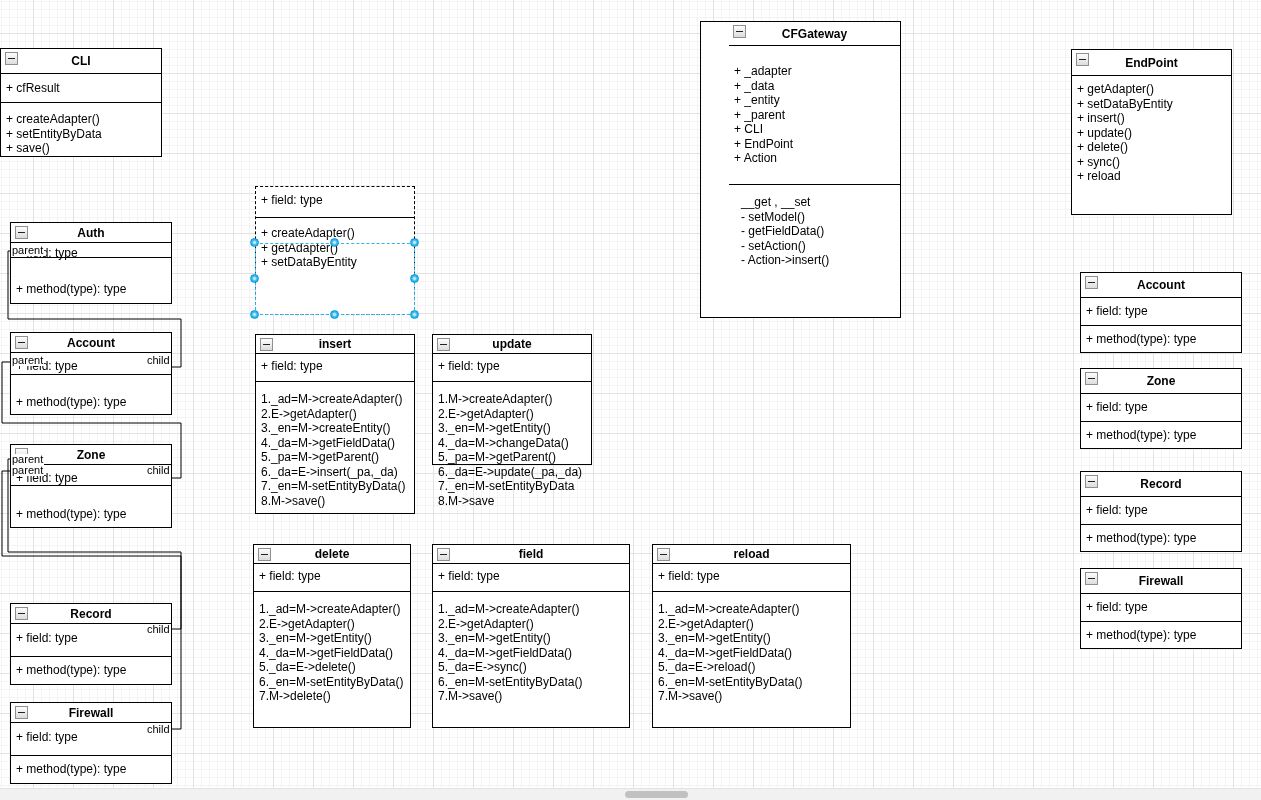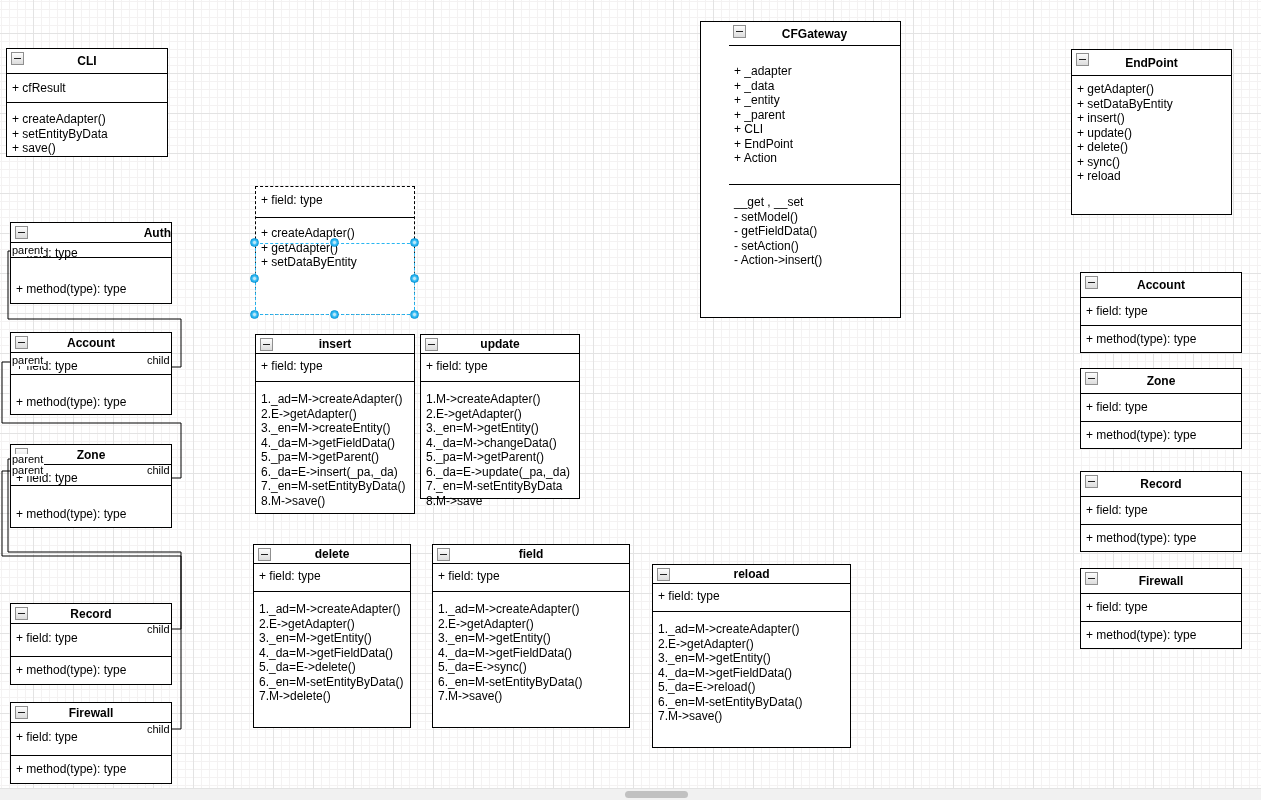--- a/index.html
+++ b/index.html
@@ -44,36 +44,36 @@
 <div id="canvas">
   <svg id="edges" xmlns="http://www.w3.org/2000/svg">
       <polyline points="172,367 181,367 181,319 8,319 8,251 11,251"></polyline>
       <polyline points="172,478 181,478 181,423 2,423 2,362 11,362"></polyline>
       <polyline points="172,629 181,629 181,552 8,552 8,459 11,459"></polyline>
       <polyline points="172,729 181,729 181,556 2,556 2,471 11,471"></polyline>
     </svg>
   <div class="hscroll">
     <div class="hthumb" style="left: 625px; width: 63px;"></div>
   </div>
-<div class="uml-box" style="left: 6px; top: 48px; width: 162px; height: 109px;">
+<div class="uml-box" style="left: 0; top: 48px; width: 162px; height: 109px;">
       <div class="uml-title" style="height: 25px;">
         <span class="collapse-icon"></span>
         <span class="title-text">CLI</span>
       </div>
       <div class="uml-comp" style="height: 29px; padding-top: 7px;">
         <div class="uml-line">+ cfResult</div>
       </div>
       <div class="uml-comp last" style="padding-top: 9px;">
         <div class="uml-line">+ createAdapter()</div>
         <div class="uml-line">+ setEntityByData</div>
         <div class="uml-line">+ save()</div>
       </div>
     </div>
     <div class="uml-box" style="left: 10px; top: 222px; width: 162px; height: 82px;">
-      <div class="uml-title" style="height: 20px; justify-content: flex-end;">
+      <div class="uml-title" style="height: 20px;">
         <span class="collapse-icon"></span>
         <span class="title-text">Auth</span>
       </div>
       <div class="uml-comp" style="height: 12px;">
         <div class="uml-line" style="margin-top: 3px;">+ field: type</div>
       </div>
       <div class="uml-comp last" style="padding-top: 24px;">
         <div class="uml-line">+ method(type): type</div>
       </div>
     </div>
@@ -147,21 +147,21 @@
         <div class="uml-line">1._ad=M-&gt;createAdapter()</div>
         <div class="uml-line">2.E-&gt;getAdapter()</div>
         <div class="uml-line">3._en=M-&gt;createEntity()</div>
         <div class="uml-line">4._da=M-&gt;getFieldData()</div>
         <div class="uml-line">5._pa=M-&gt;getParent()</div>
         <div class="uml-line">6._da=E-&gt;insert(_pa,_da)</div>
         <div class="uml-line">7._en=M-setEntityByData()</div>
         <div class="uml-line">8.M-&gt;save()</div>
       </div>
     </div>
-    <div class="uml-box" style="left: 420px; top: 334px; width: 160px; height: 165px;">
+    <div class="uml-box" style="left: 432px; top: 334px; width: 160px; height: 131px;">
       <div class="uml-title" style="height: 19px;">
         <span class="collapse-icon"></span>
         <span class="title-text">update</span>
       </div>
       <div class="uml-comp" style="height: 28px; padding-top: 5px;">
         <div class="uml-line">+ field: type</div>
       </div>
       <div class="uml-comp last" style="padding-top: 10px;">
         <div class="uml-line">1.M-&gt;createAdapter()</div>
         <div class="uml-line">2.E-&gt;getAdapter()</div>
@@ -202,21 +202,21 @@
       <div class="uml-comp last" style="padding-top: 10px;">
         <div class="uml-line">1._ad=M-&gt;createAdapter()</div>
         <div class="uml-line">2.E-&gt;getAdapter()</div>
         <div class="uml-line">3._en=M-&gt;getEntity()</div>
         <div class="uml-line">4._da=M-&gt;getFieldData()</div>
         <div class="uml-line">5._da=E-&gt;sync()</div>
         <div class="uml-line">6._en=M-setEntityByData()</div>
         <div class="uml-line">7.M-&gt;save()</div>
       </div>
     </div>
-    <div class="uml-box" style="left: 652px; top: 544px; width: 199px; height: 184px; margin-top: 20px;">
+    <div class="uml-box" style="left: 652px; top: 544px; width: 199px; height: 184px;">
       <div class="uml-title" style="height: 19px;">
         <span class="collapse-icon"></span>
         <span class="title-text">reload</span>
       </div>
       <div class="uml-comp" style="height: 28px; padding-top: 5px;">
         <div class="uml-line">+ field: type</div>
       </div>
       <div class="uml-comp last" style="padding-top: 10px;">
         <div class="uml-line">1._ad=M-&gt;createAdapter()</div>
         <div class="uml-line">2.E-&gt;getAdapter()</div>
@@ -234,21 +234,21 @@
       </div>
       <div class="uml-comp" style="height: 139px; padding-top: 18px;">
         <div class="uml-line">+ _adapter</div>
         <div class="uml-line">+ _data</div>
         <div class="uml-line">+ _entity</div>
         <div class="uml-line">+ _parent</div>
         <div class="uml-line">+ CLI</div>
         <div class="uml-line">+ EndPoint</div>
         <div class="uml-line">+ Action</div>
       </div>
-      <div class="uml-comp last" style="padding-top: 10px;">
+      <div class="uml-comp last" style="padding-top: 10px; margin-left: 7px;">
         <div class="uml-line">__get , __set</div>
         <div class="uml-line">- setModel()</div>
         <div class="uml-line">- getFieldData()</div>
         <div class="uml-line">- setAction()</div>
         <div class="uml-line">- Action-&gt;insert()</div>
       </div>
     </div>
     <div class="uml-box" style="left: 1071px; top: 49px; width: 161px; height: 166px;">
       <div class="uml-title" style="height: 26px;">
         <span class="collapse-icon"></span>

